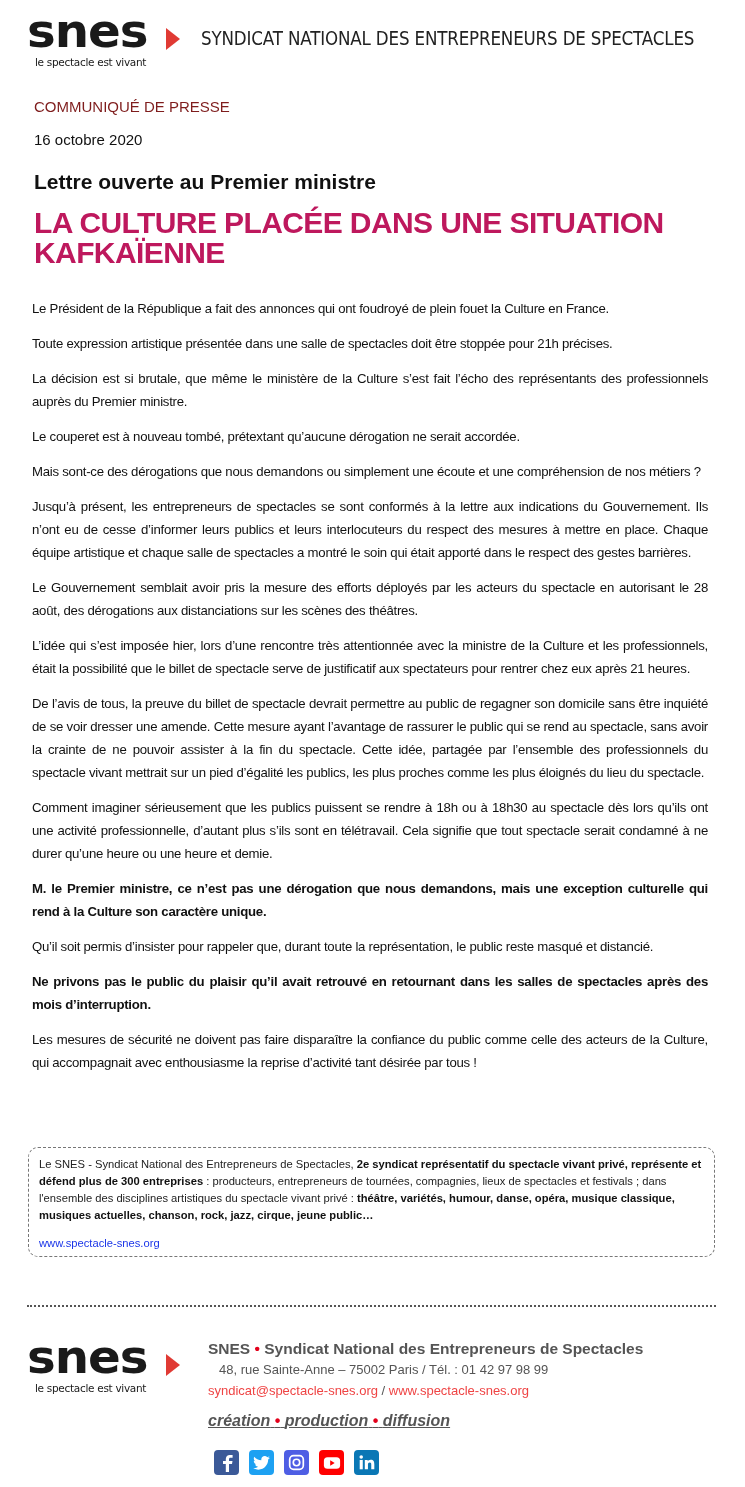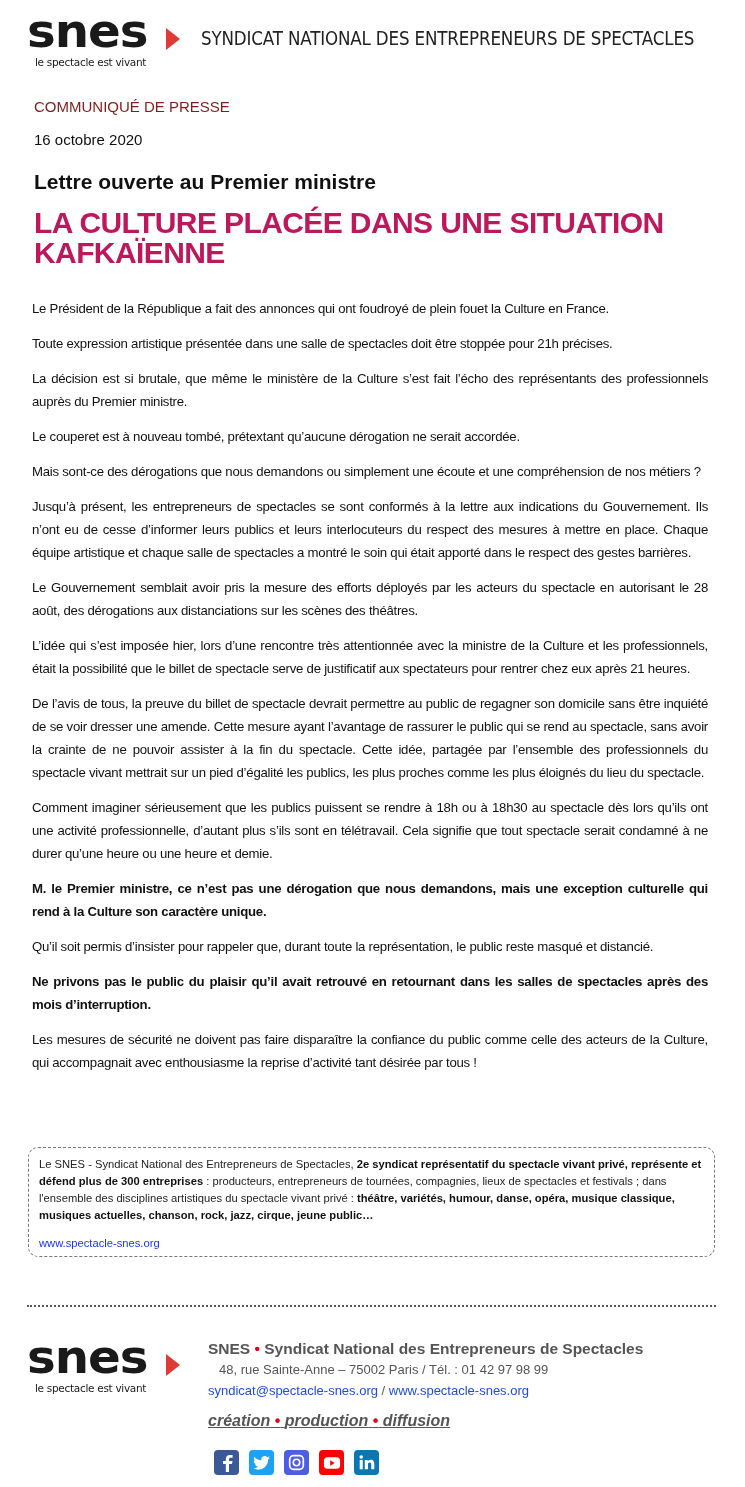--- a/index.html
+++ b/index.html
@@ -40,21 +40,21 @@
   
   .logo-bottom { left: 27px; top: 1338px; width: 160px; height: 60px; }
   .logo-bottom .word { font-size: 46px; top: -4px; transform: scaleX(1.05); transform-origin: left; }
   .logo-bottom .tri { left: 139px; top: 16px; }
   .logo-bottom .tag { top: 44px; }
 
   .footer-title { position: absolute; left: 208px; top: 1340px; font-size: 15.5px; font-weight: bold; color: #555; white-space: nowrap; }
   .footer-title .dot { color: #e3001b; }
   .footer-address { position: absolute; left: 208px; top: 1362px; font-size: 13px; color: #555; white-space: nowrap; margin-left: 11px; }
   .footer-contact { position: absolute; left: 208px; top: 1383px; font-size: 13px; color: #555; white-space: nowrap; }
-  .footer-contact a { color: #1d4ed8; text-decoration: none; }
+  .footer-contact a { color: #ef4444; text-decoration: none; }
   .tagline { position: absolute; left: 208px; top: 1412px; font-size: 16px; font-weight: bold; font-style: italic; color: #555; white-space: nowrap; text-decoration: underline; }
   .tagline .dot { color: #e3001b; font-style: normal; }
 
   .socials { position: absolute; left: 214px; top: 1450px; display: flex; gap: 10px; }
   .social { width: 25px; height: 25px; border-radius: 4px; display: flex; align-items: center; justify-content: center; color: #fff; font-weight: bold; font-family: "DejaVu Sans", sans-serif; text-decoration: none; }
   .social svg { display: block; }
 </style>
 </head>
 <body>
 

